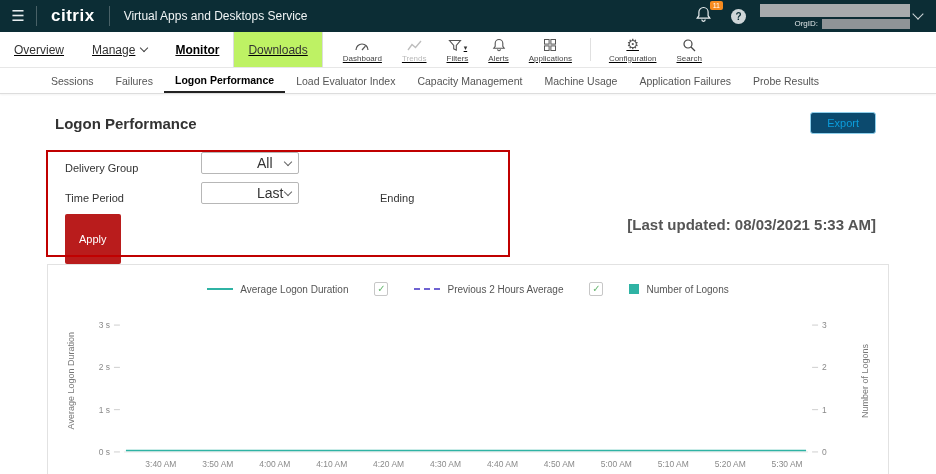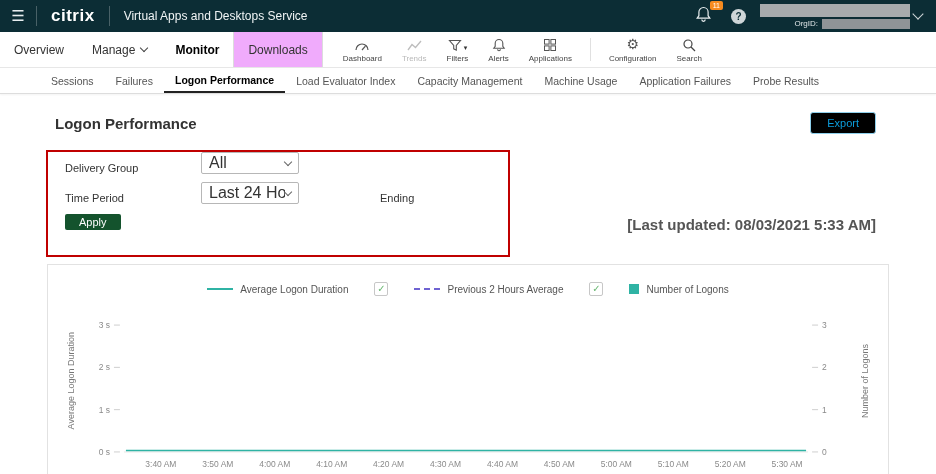--- a/index.html
+++ b/index.html
@@ -21,24 +21,24 @@
     font-size:10px; font-weight:bold; display:flex; align-items:center; justify-content:center; margin-right:14px; cursor:pointer;}
   .org { display:flex; flex-direction:column; gap:2px; margin-right:0; cursor:pointer; }
   .redact-big { width:150px; height:13px; background:#a7abad; }
   .org-row { display:flex; align-items:center; gap:4px; justify-content:flex-end; }
   .org-label { font-size:8px; color:#dfe5e7; }
   .redact-small { width:88px; height:10px; background:#8f9497; }
   .chev { width:8px; height:8px; border-right:1.5px solid #cfd6d8; border-bottom:1.5px solid #cfd6d8;
     transform:rotate(45deg); margin:0 14px 4px 4px; cursor:pointer; }
 
   
-  .nav { height:36px; background:#fff; display:flex; align-items:stretch; border-bottom:1px solid #e7e7e7; }
+  .nav { height:36px; background:#fff; display:flex; align-items:stretch; border-bottom:1px solid #e7e7e7;text-decoration:underline; }
   .nav-item { display:flex; align-items:center; padding:0 14px; font-size:12px; color:#333; cursor:pointer; }
   .nav-item.active { font-weight:bold; color:#000; }
-  .nav-item.boxed { background:#f0abfc; border-left:1px solid #dcdcdc; border-right:1px solid #dcdcdc; }
+  .nav-item.boxed { background:#bef264; border-left:1px solid #dcdcdc; border-right:1px solid #dcdcdc; }
   .nav-chev { width:6px; height:6px; border-right:1.2px solid #444; border-bottom:1.2px solid #444;
     transform:rotate(45deg); margin-left:6px; margin-bottom:3px; }
   .tools { display:flex; align-items:stretch; margin-left:10px; }
   .tool { display:flex; flex-direction:column; align-items:center; justify-content:center;
     padding:0 10px; cursor:pointer; gap:2px; }
   .tool-label { font-size:8px; color:#444; white-space:nowrap; }
   .tool.disabled .tool-label { color:#b9b9b9; }
   .tool-icon { height:15px; display:flex; align-items:flex-end; }
   .tool-icon svg { display:block; }
   .gear-glyph { font-size:14px; color:#555; line-height:15px; }
@@ -49,34 +49,34 @@
   .subnav { height:26px; display:flex; align-items:stretch; border-bottom:1px solid #ddd;
     box-shadow:0 1px 2px rgba(0,0,0,.05); padding-left:40px; }
   .subnav-item { display:flex; align-items:center; padding:0 11px; font-size:10.5px; color:#555;
     cursor:pointer; white-space:nowrap; }
   .subnav-item.active { color:#000; font-weight:bold; border-bottom:2px solid #222; }
 
   
   .content { padding:0 47px; }
   .title-row { display:flex; justify-content:space-between; align-items:center; padding:18px 13px 10px 8px; }
   .page-title { font-size:15px; font-weight:bold; color:#333; }
-  .export-btn { border:1px solid #8fd0ec; color:#0c9ddb; background:#000000; font-size:11px;
+  .export-btn { border:1px solid #8fd0ec; color:#0c9ddb; background:#0c4a6e; font-size:11px;
     padding:4px 16px; border-radius:3px; cursor:pointer; }
 
   .filter-section { position:relative; height:118px; }
   .f-row { display:flex; align-items:flex-end; height:30px; margin-left:18px;gap:36px; }
   .f-label { width:100px; font-size:11px; color:#333; }
   .f-label.ending { width:44px; margin-left:45px; }
   .select { width:98px; height:22px; border:1px solid #b7b7b7; border-radius:2px; background:#fff;
     display:flex; align-items:center; justify-content:space-between; padding:0 7px; cursor:pointer; }
-  .select-value { font-size:16px; color:#333; white-space:nowrap; overflow:hidden; }
+  .select-value { font-size:14px; color:#333; white-space:nowrap; overflow:hidden;margin-left:48px; }
   .select-chev { width:6px; height:6px; border-right:1.3px solid #666; border-bottom:1.3px solid #666;
     transform:rotate(45deg); margin-top:-3px; flex:none; }
-  .apply-btn { margin:10px 0 0 18px; background:#14532d; border:none; color:#fff; font-size:11px;
-    padding:2px 14px; border-radius:2px; cursor:pointer; }
+  .apply-btn { margin:10px 0 0 18px; background:#b91c1c; border:none; color:#fff; font-size:11px;
+    padding:19px 14px; border-radius:2px; cursor:pointer; }
   .last-updated { position:absolute; right:13px; top:72px; font-size:15px; color:#555;font-weight:bold; }
   .annotation-box { position:absolute; left:46px; top:150px; width:464px; height:107px;
     border:2px solid #c00000; pointer-events:none; z-index:5; }
 
   
   .chart-card { margin:2px 0 0 0; border:1px solid #e2e2e2; background:#fff; height:212px; padding:12px 16px 0 16px; }
   .legend { display:flex; justify-content:center; align-items:center; gap:14px; height:24px; }
   .legend-item { display:flex; align-items:center; gap:7px; }
   .legend-label { font-size:10px; color:#555; }
   .sample-line { width:26px; height:0; border-top:2px solid #2fb3a4; }

